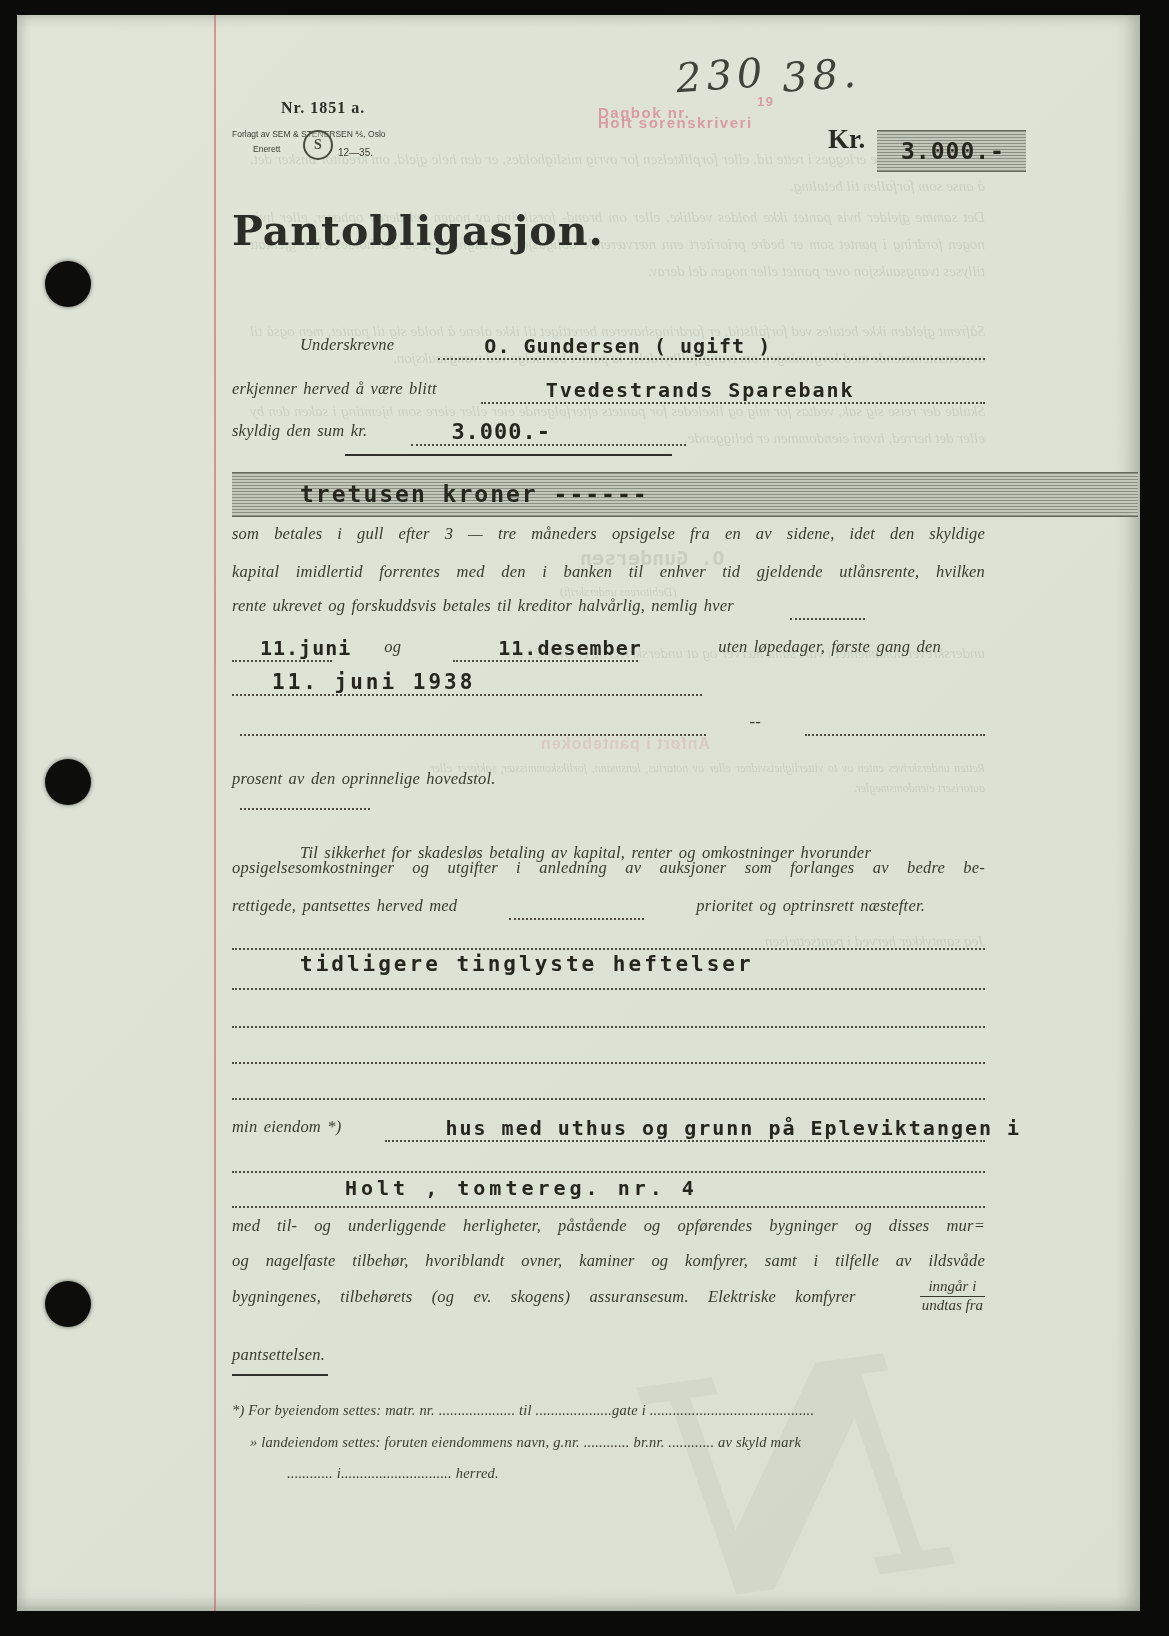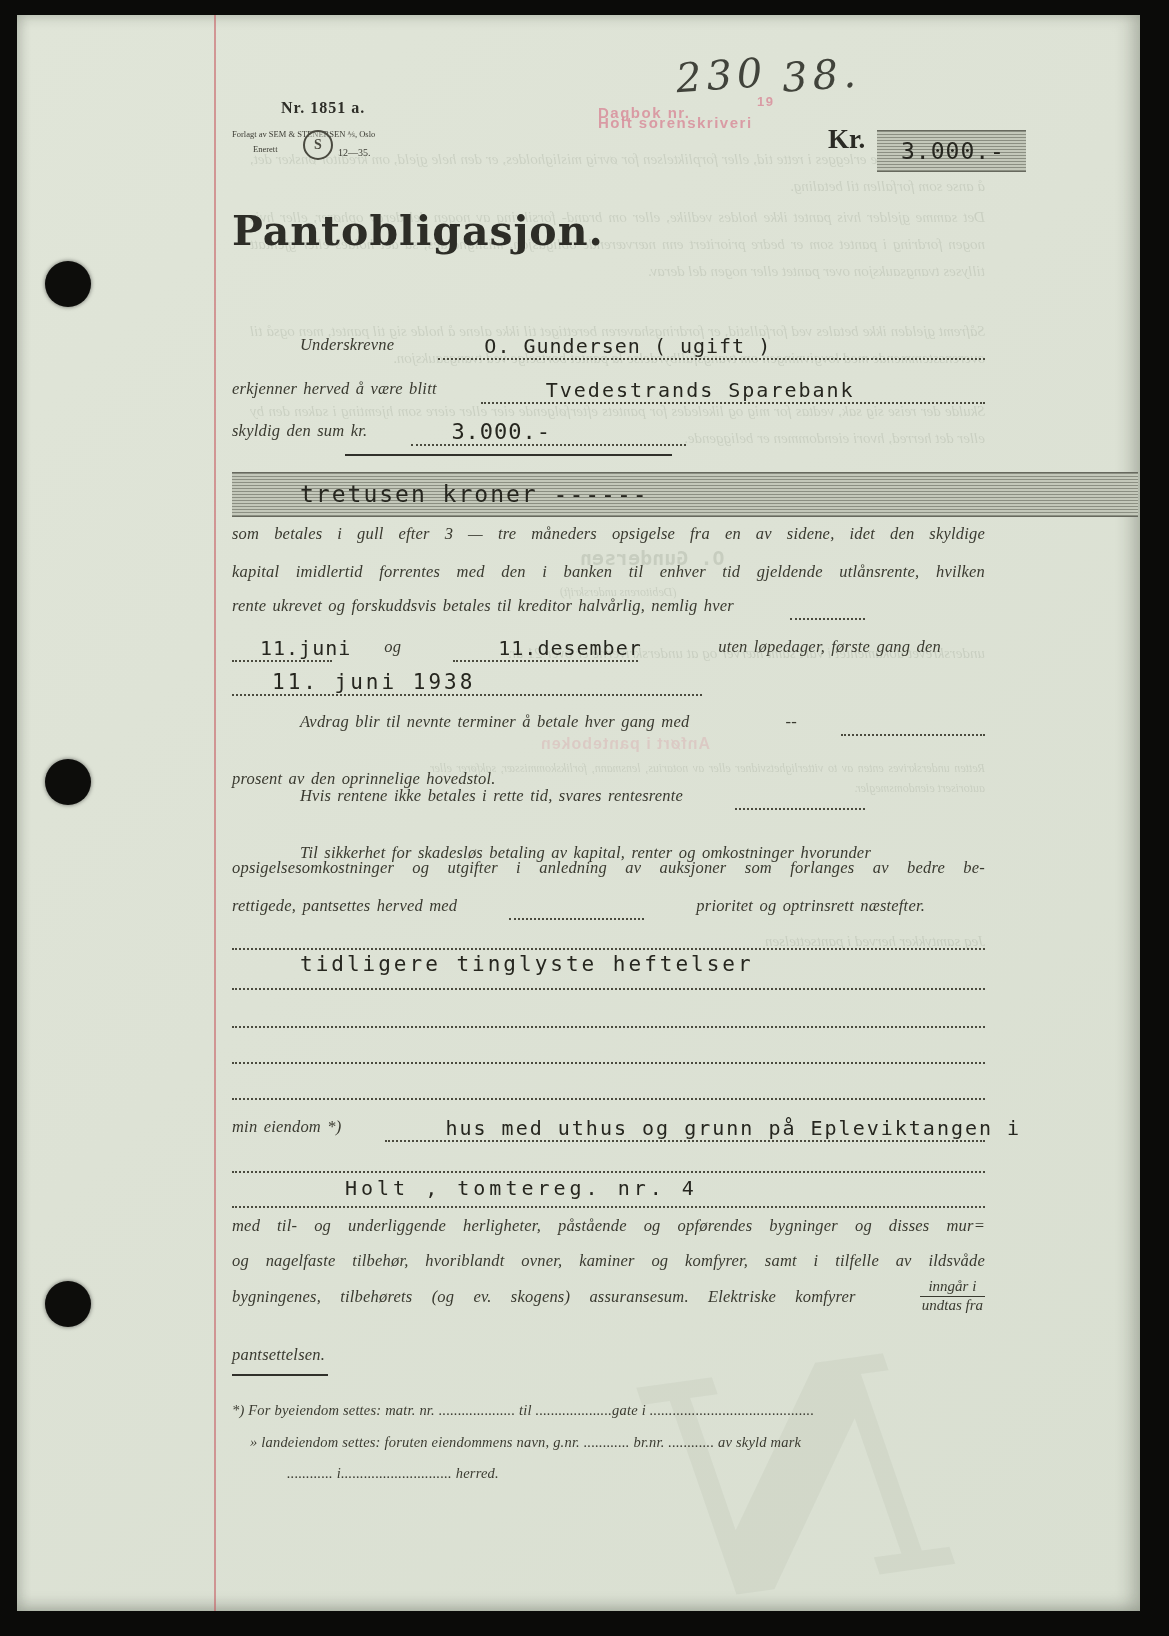--- a/index.html
+++ b/index.html
@@ -18,29 +18,29 @@
 
   
   .p { position:absolute; font-style:italic; color:#3a3a30; font-size:16.5px; letter-spacing:.2px; word-spacing:2px; white-space:nowrap;margin-top:21px; }
   .pline { position:absolute; left:232px; width:753px; font-style:italic; color:#3a3a30; font-size:16.5px;
            text-align:justify; text-align-last:justify; letter-spacing:.2px; }
   .row { position:absolute; display:flex; align-items:center; height:30px;gap:44px; }
   .lbl { font-style:italic; color:#3a3a30; font-size:16.5px; letter-spacing:.2px; word-spacing:2px; white-space:nowrap; }
   .fill { position:relative; align-self:stretch; border-bottom:2px dotted #4a4a3e; }
   .grow { flex:1; }
   .noline { align-self:stretch; }
-  .typed { font-family:"DejaVu Sans Mono",monospace; font-weight:normal; font-size:20px; color:#26261f;
+  .typed { font-family:"DejaVu Sans Mono",monospace; font-weight:bold; font-size:20px; color:#26261f;
            letter-spacing:1px; white-space:nowrap; }
   .fill .typed { position:absolute; bottom:0; }
   .dotline { position:absolute; left:232px; width:753px; height:0; border-bottom:2px dotted #4a4a3e; }
   .solidline { position:absolute; background:#30302a; }
 
   
   .formno { position:absolute; left:281px; top:99px; font-weight:bold; font-size:16px; letter-spacing:1px; color:#2e2e28; }
-  .small  { position:absolute; font-family:Liberation Serif, serif; font-size:8.5px; color:#3c3c34; }
+  .small  { position:absolute; font-family:Liberation Sans, sans-serif; font-size:8.5px; color:#3c3c34; }
   .logo   { position:absolute; left:303px; top:130px; width:26px; height:26px; border:2px solid #4a4a40; border-radius:50%;
             display:flex; align-items:center; justify-content:center; font-size:14px; font-weight:bold; color:#4a4a40;
             background:rgba(220,225,212,.4); }
   .pink   { position:absolute; font-family:"Liberation Sans","DejaVu Sans",sans-serif; font-weight:bold;
             color:#d98f9c; letter-spacing:1.5px; opacity:.85; }
   .hand   { position:absolute; font-family:"DejaVu Serif",serif; font-style:italic; font-size:40px; color:#41433b;
             transform:rotate(-4deg); letter-spacing:5px; }
   .krlabel { position:absolute; left:828px; top:124px; font-weight:bold; font-size:27px; color:#2b2b25; }
   .band { position:absolute; background-color:#b7bbad;
           background-image:repeating-linear-gradient(180deg, rgba(68,70,60,.38) 0px, rgba(68,70,60,.38) 1px, rgba(198,202,188,.85) 1px, rgba(198,202,188,.85) 3px);
@@ -158,29 +158,27 @@
   </div>
 
   <div class="row" style="left:232px; top:666px; width:753px;">
     <span class="fill" style="width:470px;">
       <span class="typed" style="left:40px; font-size:21px; letter-spacing:3px;">11. juni 1938</span>
     </span>
     <span class="grow noline"></span>
   </div>
 
   <div class="row" style="left:232px; top:708px; width:753px; height:28px;">
-    <span class="lbl" style="margin-left:68px;">Avdrag blir til nevnte terminer å betale hver gang med</span>
     <span class="fill grow" style="margin-left:8px;"></span>
     <span class="lbl">--</span>
     <span class="fill" style="width:180px;"></span>
   </div>
   <div class="p" style="left:232px; top:748px;">prosent av den oprinnelige hovedstol.</div>
 
   <div class="row" style="left:232px; top:782px; width:753px; height:28px;">
-    <span class="lbl" style="margin-left:68px;">Hvis rentene ikke betales i rette tid, svares rentesrente</span>
     <span class="fill" style="width:130px; margin-left:8px;"></span>
     <span class="grow noline"></span>
   </div>
 
   <div class="p" style="left:300px; top:822px;">Til sikkerhet for skadesløs betaling av kapital, renter og omkostninger hvorunder</div>
   <div class="pline" style="top:858px;">opsigelsesomkostninger og utgifter i anledning av auksjoner som forlanges av bedre be-</div>
   <div class="row" style="left:232px; top:892px; width:753px; height:28px;">
     <span class="lbl">rettigede, pantsettes herved med</span>
     <span class="fill" style="width:135px; margin:0 8px;"></span>
     <span class="lbl">prioritet og optrinsrett næstefter.</span>

